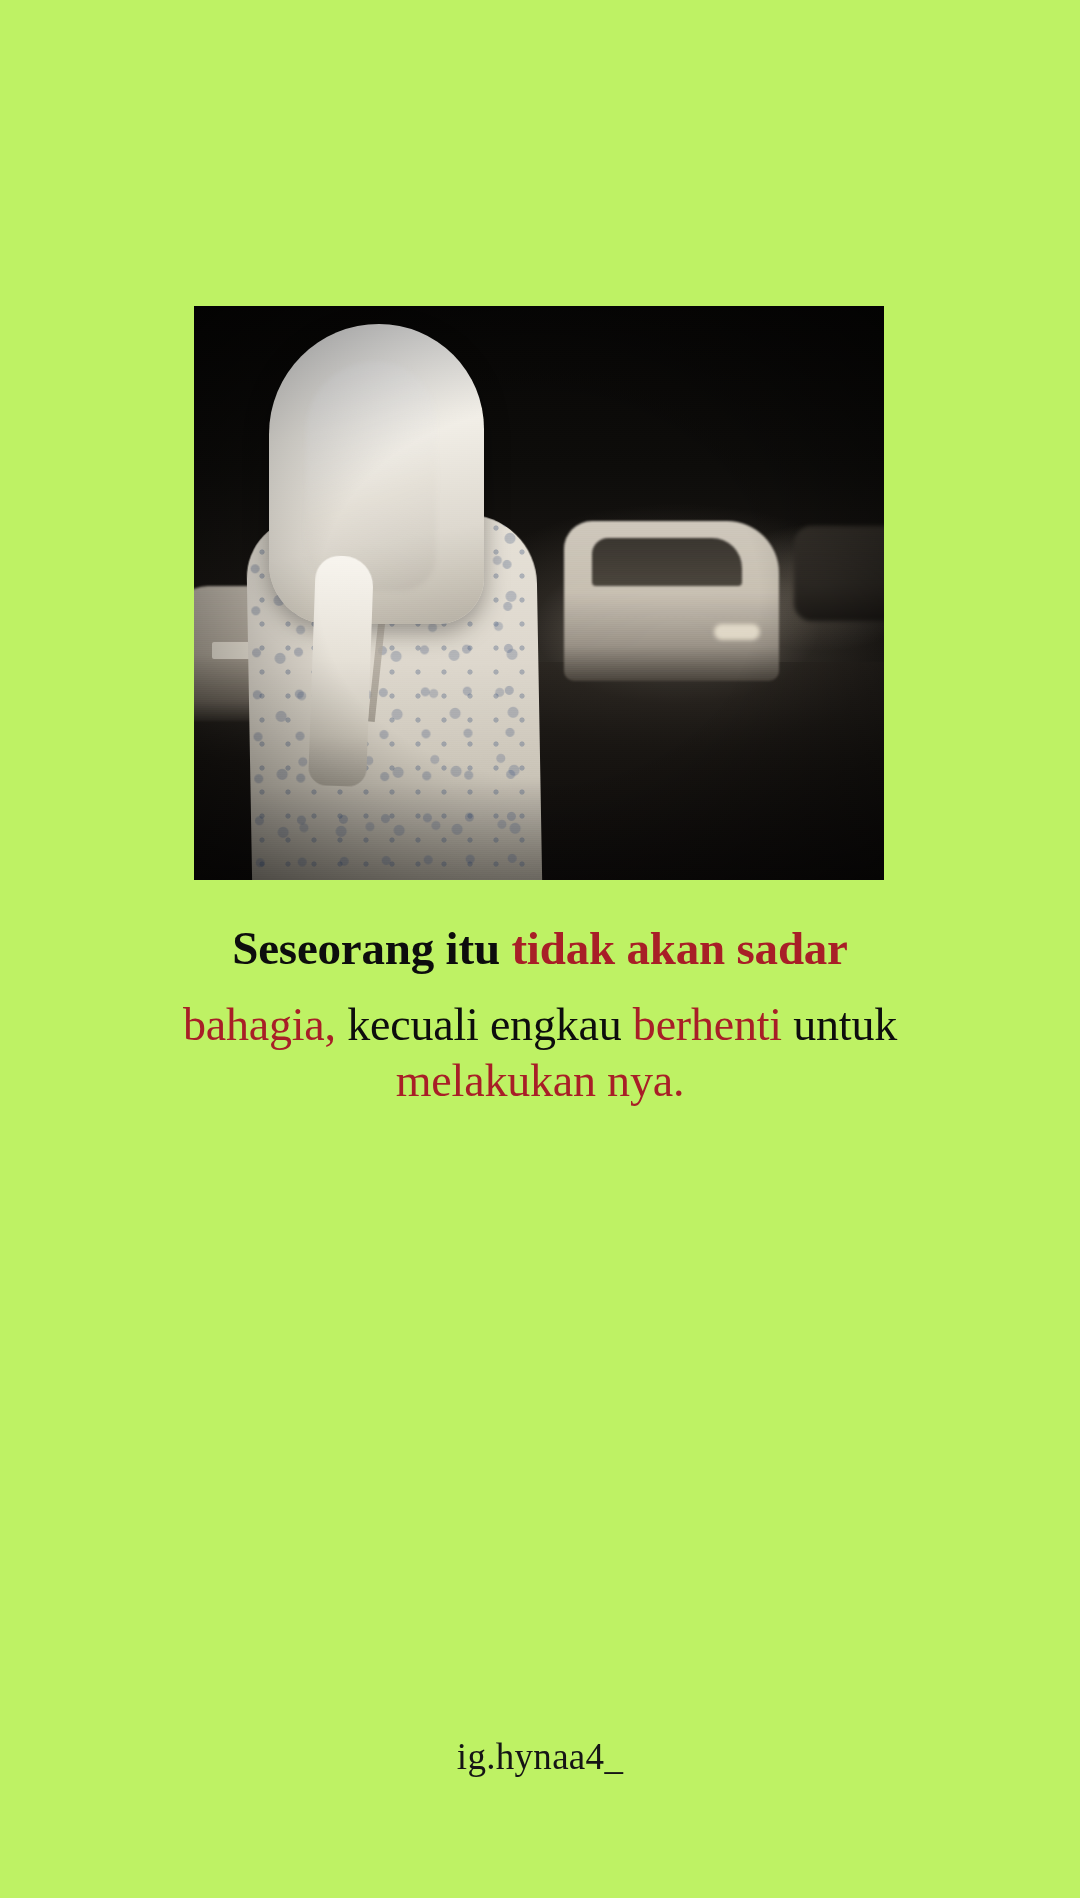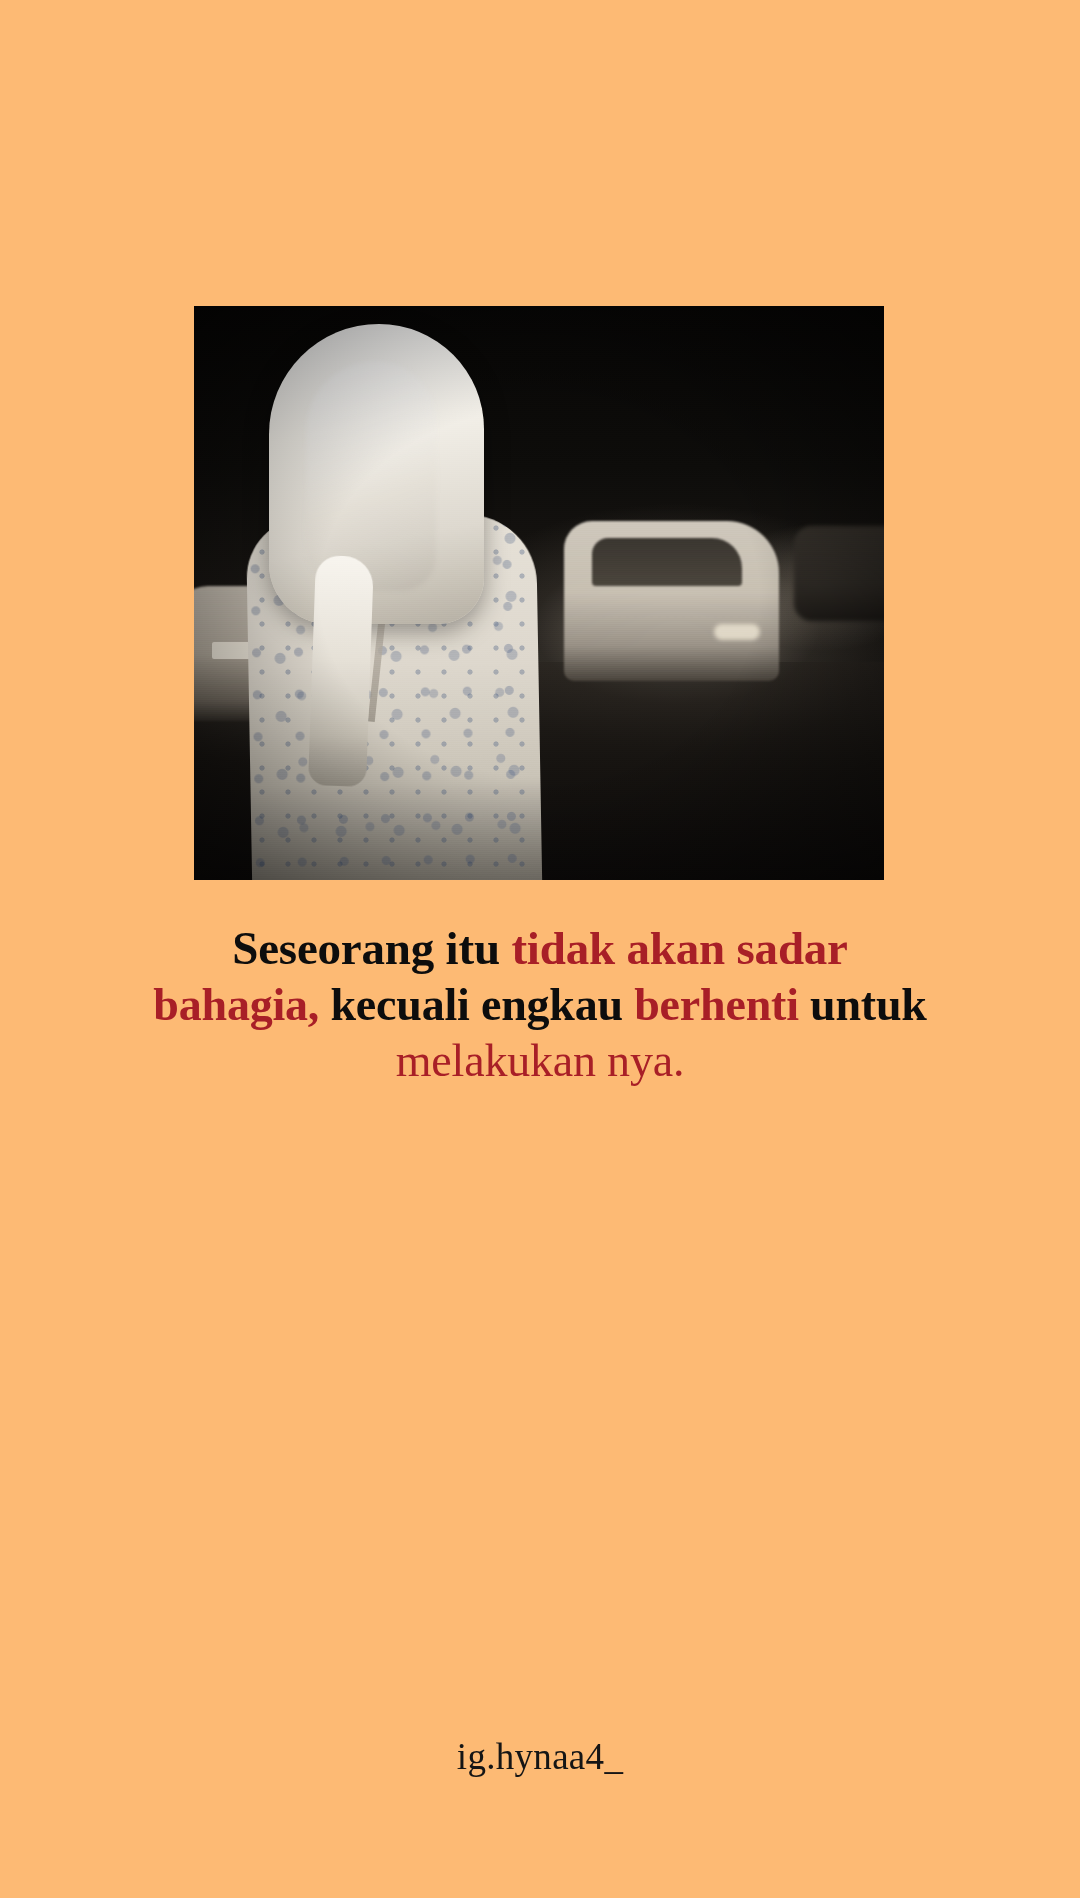--- a/index.html
+++ b/index.html
@@ -10,21 +10,21 @@
   body {
     width: 1080px;
     height: 1898px;
     font-family: "Liberation Serif", serif;
     overflow: hidden;
   }
   .page {
     position: relative;
     width: 1080px;
     height: 1898px;
-    background: #fdba74;
+    background: #bef264;
     display: flex;
     flex-direction: column;
     align-items: center;
   }
 
   
   .photo-wrap {
     position: absolute;
     left: 194px;
     top: 306px;
@@ -193,21 +193,21 @@
     font-size: 47px;
     line-height: 1.22;
     color: #0d0d0d;
     font-weight: 700;
     letter-spacing: -0.2px;
   }
   .quote .accent { color: #a81f27; }
   .quote .line { display: block; white-space: nowrap; }
   .quote .l1 { font-size: 47px; }
   .quote .l2 { font-size: 46px; font-weight: 400; }
-  .quote .l3 { font-size: 46px; font-weight: 700; }
+  .quote .l3 { font-size: 46px; font-weight: 400; margin-top: 20px; }
   .quote .l4 { font-size: 46px; font-weight: 400; }
 
   
   .handle {
     position: absolute;
     left: 0; right: 0;
     top: 1735px;
     text-align: center;
     font-family: "Liberation Serif", serif;
     font-size: 37px;

